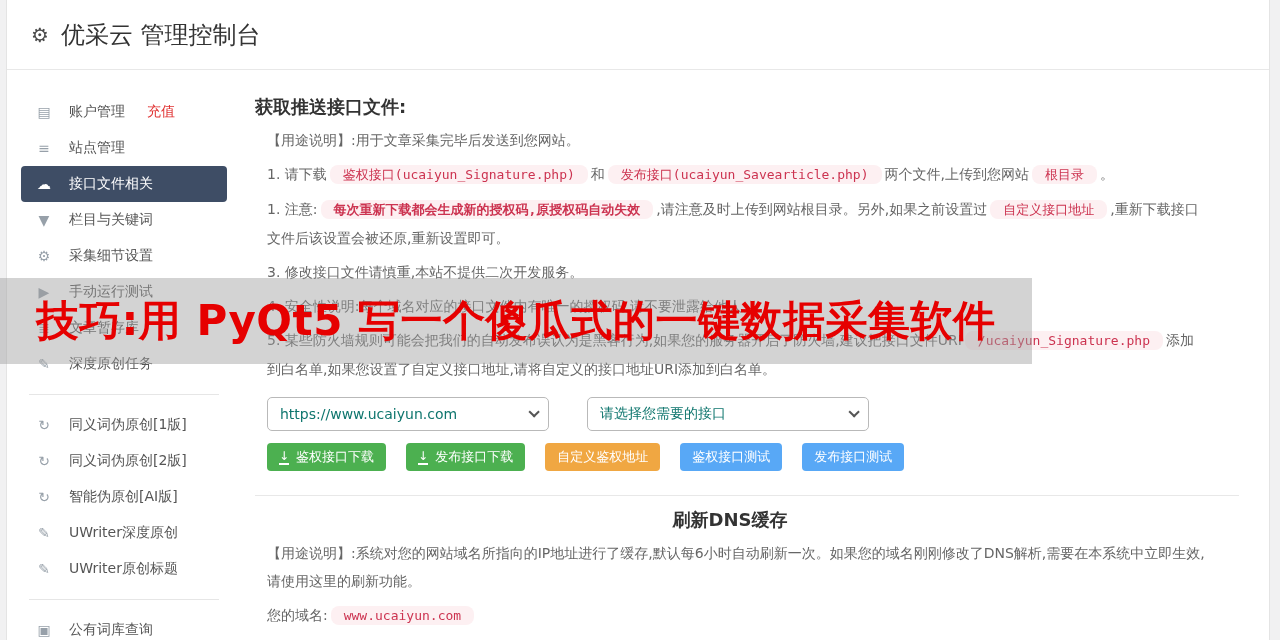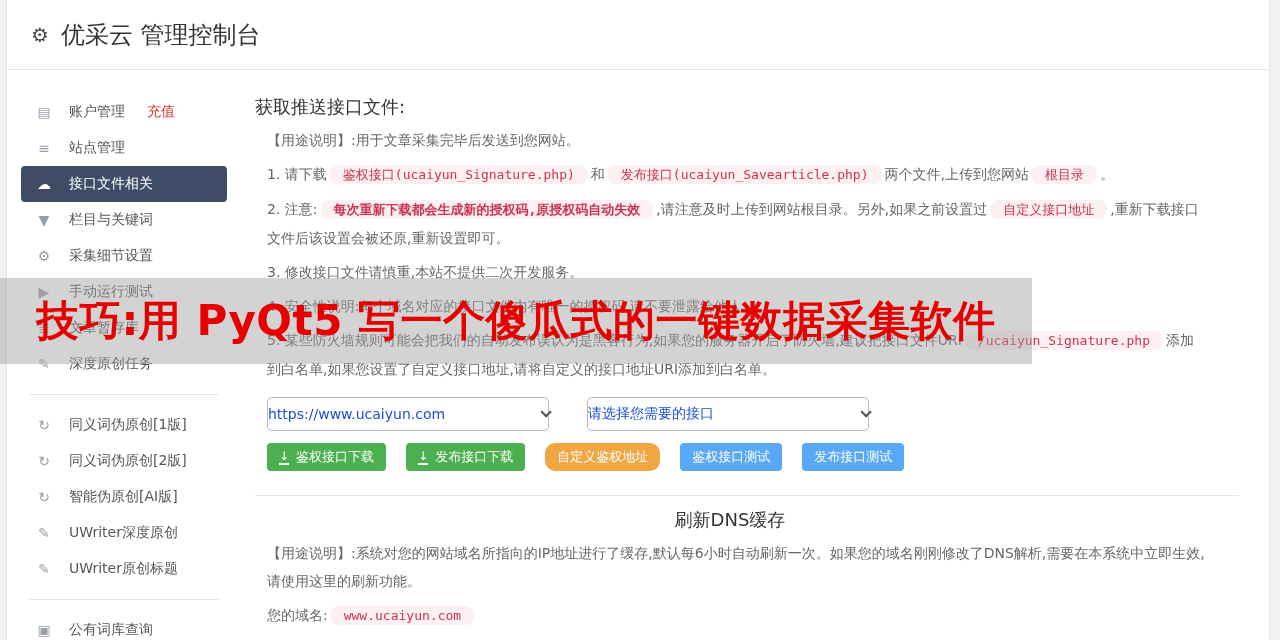--- a/index.html
+++ b/index.html
@@ -21,41 +21,41 @@
   .side-item { display:flex; align-items:center; height:36px; margin:0 14px;
                padding:0 8px 0 14px; border-radius:4px; color:#555;
                font-size:14px; gap:16px; cursor:pointer; white-space:nowrap; }
   .side-item .ico { width:18px; text-align:center; color:#97a0a9; font-size:14px; flex-shrink:0; }
   .side-item.active { background:var(--c-accent,#3e4d65); color:#fff; }
   .side-item.active .ico { color:#fff; }
   .badge { color:var(--c-badge_red,#e03030); margin-left:6px;text-align:right; }
   .side-divider { height:1px; background:#e6e6e6; margin:12px 22px; }
 
   .main { flex:1; padding:24px 64px 0 14px; min-width:0; }
-  .sec-title { font-size:18px; color:#333; font-weight:400; line-height:26px; margin-bottom:6px; }
+  .sec-title { font-size:18px; color:#333; font-weight:700; line-height:26px; margin-bottom:6px; }
   .para { font-size:14px; color:#666; line-height:28px; margin:6px 0 6px 12px; }
   .seg-code { background:var(--c-code_bg,#fdf0f2); color:var(--c-code_text,#cc3350);
               padding:2px 13px; border-radius:8px; margin:0 3px; font-size:13px;
               font-family:"DejaVu Sans Mono","Liberation Mono",monospace; }
   .seg-strong { font-weight:bold; }
 
   .controls { display:flex; gap:38px; margin:14px 0 0 12px; }
   .select-box { width:282px; height:34px; border:1px solid #b9b9b9; border-radius:5px;
                 background:#fff; display:flex; align-items:center;
-                padding:0 0; font-size:14px; color:#1d4ed8; cursor:pointer; }
+                padding:0 12px; font-size:14px; color:#0f766e; cursor:pointer; }
   .select-box .val { flex:1; white-space:nowrap; overflow:hidden; }
   .chev { width:8px; height:8px; border-right:2px solid #555; border-bottom:2px solid #555;
           transform:rotate(45deg) translateY(-3px); flex-shrink:0; }
 
   .btn-row { display:flex; gap:20px; margin:12px 0 0 12px; }
   .btn { height:28px; padding:0 12px; border:none; border-radius:4px; color:#fff;
          font-size:13px; display:flex; align-items:center; gap:7px;
          cursor:pointer; white-space:nowrap; font-family:inherit; }
   .btn.green  { background:var(--c-green,#4cb050); }
-  .btn.orange { background:var(--c-orange,#f0a742);border-radius:10px; }
+  .btn.orange { background:var(--c-orange,#f0a742); }
   .btn.blue   { background:var(--c-blue,#58a8f6);align-items:center; }
   .dl-ico { display:inline-block; line-height:1; font-size:12px;
             border-bottom:2px solid #fff; padding-bottom:1px; }
 
   .hr { height:1px; background:#e8e8e8; margin-top:24px; margin-right:-34px; }
   .sec2-title { margin-top:11px;text-align:center; }
 
   .banner { position:absolute; left:0; top:278px; width:1032px; height:86px;
             background:rgba(158,158,158,0.45); display:flex; align-items:center;
             justify-content:center; z-index:50; }
@@ -135,21 +135,21 @@
             <span>公有词库查询</span>
           </div>
         </div>
 
       <div class="main">
         <div class="sec-title">获取推送接口文件:</div>
 
         <div id="sec1-paras">
             <div class="para"><span>【用途说明】:用于文章采集完毕后发送到您网站。</span></div>
             <div class="para"><span>1. 请下载</span><span class="seg-code">鉴权接口(ucaiyun_Signature.php)</span><span>和</span><span class="seg-code">发布接口(ucaiyun_Savearticle.php)</span><span>两个文件,上传到您网站</span><span class="seg-code">根目录</span><span>。</span></div>
-            <div class="para"><span>2. 注意:</span><span class="seg-code seg-strong">每次重新下载都会生成新的授权码,原授权码自动失效</span><span>,请注意及时上传到网站根目录。另外,如果之前设置过</span><span class="seg-code">自定义接口地址</span><span>,重新下载接口文件后该设置会被还原,重新设置即可。</span></div>
+            <div class="para"><span>1. 注意:</span><span class="seg-code seg-strong">每次重新下载都会生成新的授权码,原授权码自动失效</span><span>,请注意及时上传到网站根目录。另外,如果之前设置过</span><span class="seg-code">自定义接口地址</span><span>,重新下载接口文件后该设置会被还原,重新设置即可。</span></div>
             <div class="para"><span>3. 修改接口文件请慎重,本站不提供二次开发服务。</span></div>
             <div class="para"><span>4. 安全性说明:每个域名对应的接口文件内有唯一的授权码,请不要泄露给他人。</span></div>
             <div class="para"><span>5. 某些防火墙规则可能会把我们的自动发布误认为是黑客行为,如果您的服务器开启了防火墙,建议把接口文件URI</span><span class="seg-code">/ucaiyun_Signature.php</span><span>添加到白名单,如果您设置了自定义接口地址,请将自定义的接口地址URI添加到白名单。</span></div>
           </div>
 
         <div class="controls">
           <div class="select-box">
             <span class="val">https://www.ucaiyun.com</span>
             <span class="chev"></span>
           </div>

